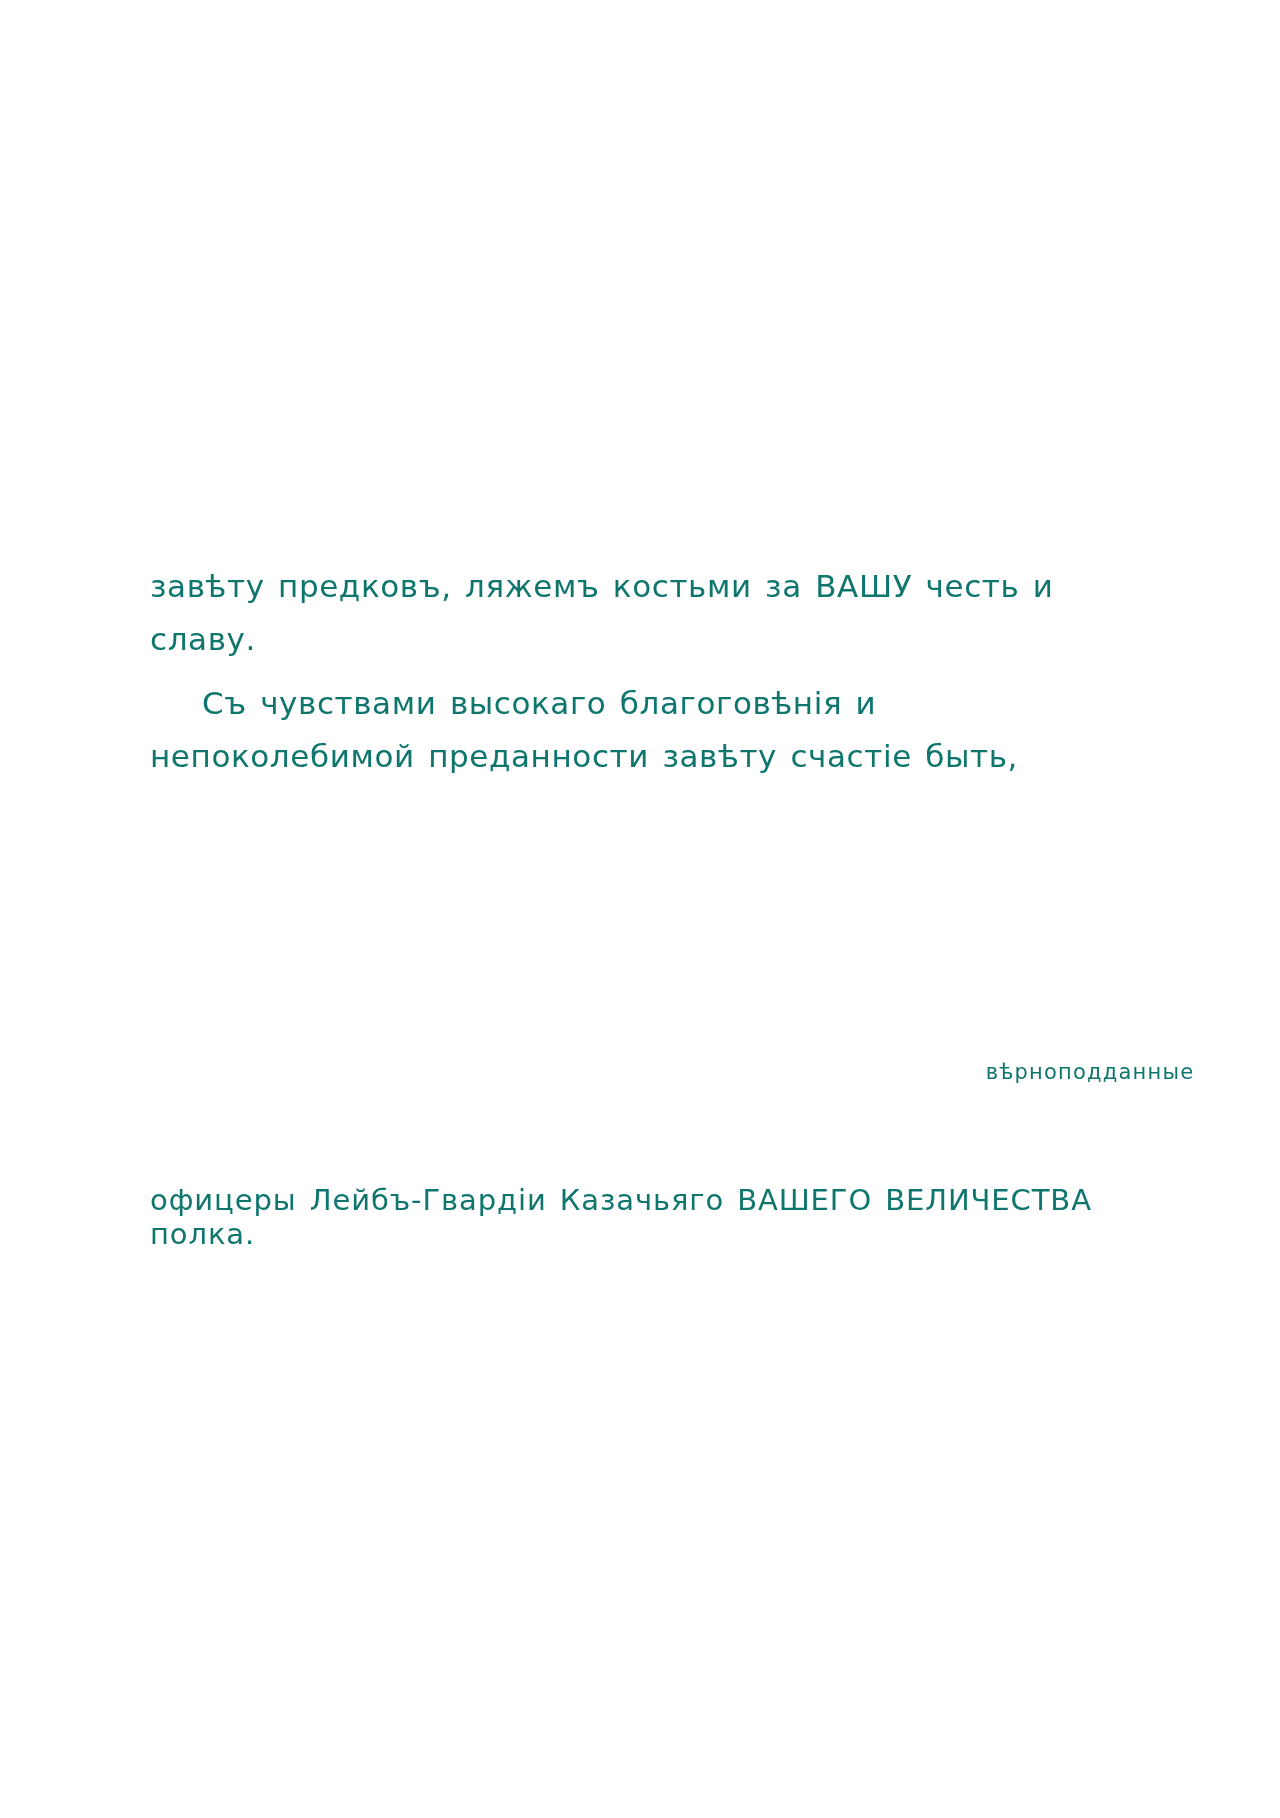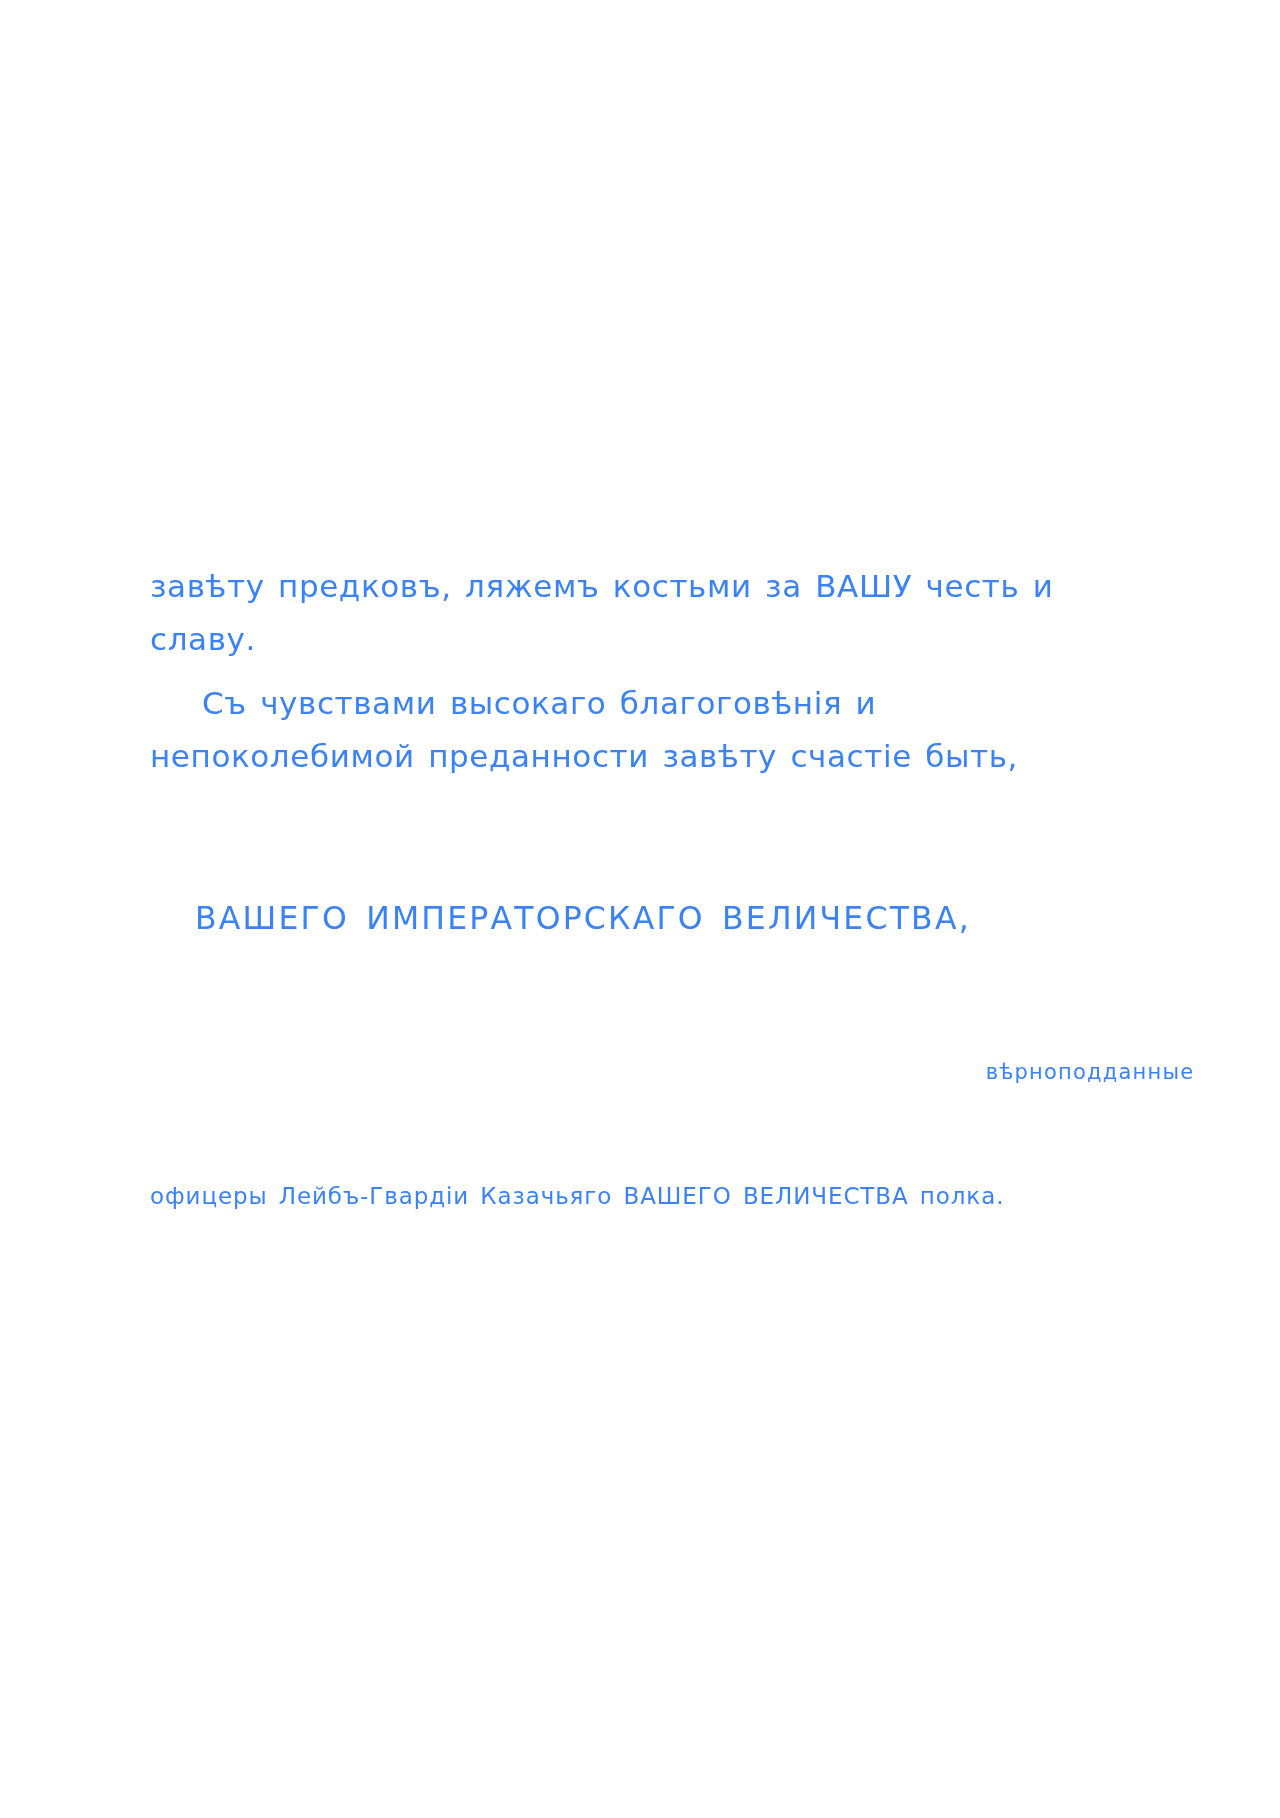--- a/index.html
+++ b/index.html
@@ -7,21 +7,21 @@
     padding: 0;
     background: #ffffff;
   }
   .page {
     position: relative;
     width: 1280px;
     height: 1288px;
     background: #ffffff;
     overflow: hidden;
     font-family: "DejaVu Sans", sans-serif;
-    color: #3b82f6;
+    color: #0f766e;
   }
   .text-block {
     position: absolute;
     left: 150px;
     top: 560px;
     width: 990px;
   }
   .para {
     font-size: 31px;
     line-height: 1.72;
@@ -55,35 +55,34 @@
     font-size: 21px;
     letter-spacing: 1.2px;
     word-spacing: 2px;
     padding-left: 480px;
   }
   .subscript-2 {
     position: absolute;
     left: 150px;
     top: 1183px;
     width: 1000px;
-    font-size: 23px;
+    font-size: 29px;
     letter-spacing: 0.9px;
     word-spacing: 3px;
   }
 </style>
 </head>
 <body>
 
 <div class="page">
 
   <div class="text-block">
     <p class="para">завѣту предковъ, ляжемъ костьми за ВАШУ честь и славу.</p>
     <div class="para-gap"></div>
     <p class="para indent">Съ чувствами высокаго благоговѣнія и непоколебимой преданности завѣту счастіе быть,</p>
   </div>
 
-  <div class="salutation">ВАШЕГО ИМПЕРАТОРСКАГО ВЕЛИЧЕСТВА,</div>
 
   <div class="subscript-1">вѣрноподданные</div>
 
   <div class="subscript-2">офицеры Лейбъ-Гвардіи Казачьяго ВАШЕГО ВЕЛИЧЕСТВА полка.</div>
 
 </div>
 
 </body></html>

